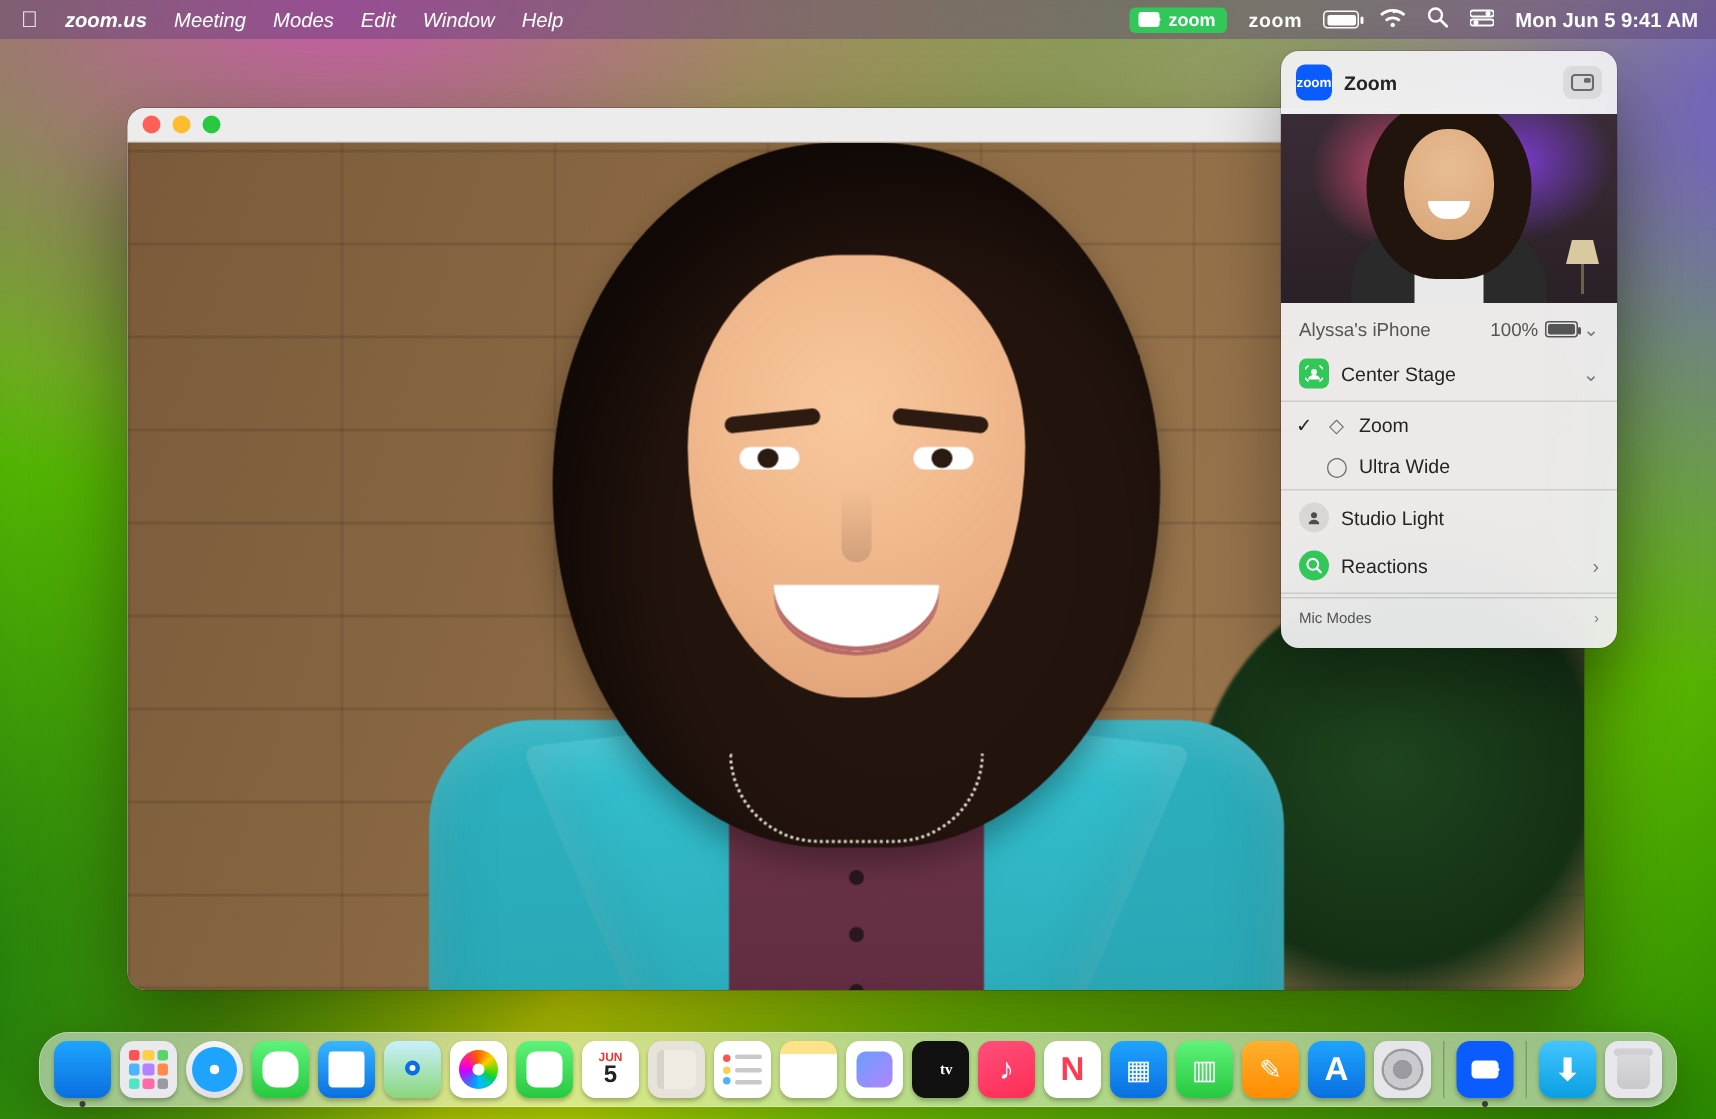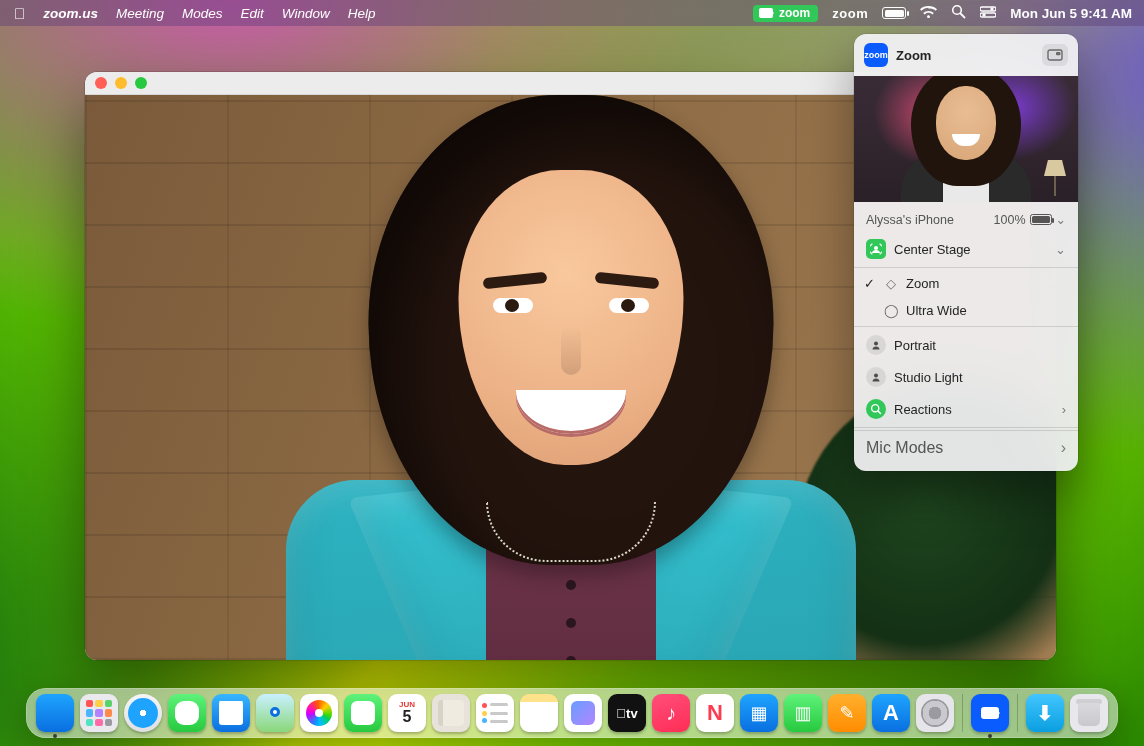--- a/index.html
+++ b/index.html
@@ -150,21 +150,21 @@
   .popover .pill-green{width:20px;height:20px;border-radius:5px;background:#32c759;display:flex;align-items:center;justify-content:center;margin-right:8px;flex-shrink:0;}
   .popover .chev{margin-left:auto;color:#7a7a7a;}
 
   .popover .opt{padding-left:30px;}
   .popover .opt .check{position:absolute;left:10px;color:#222;}
   .popover .opt .oicon{position:absolute; left:30px; width:14px;text-align:center; color:#6a6a6a;}
   .popover .opt{padding-left:52px;}
 
   .popover .round{width:20px;height:20px;border-radius:10px;background:rgba(0,0,0,.08);display:flex;align-items:center;justify-content:center;margin-right:8px;flex-shrink:0;color:#4d4d4d;}
   .popover .round.grn{background:#32c759;color:#fff;}
-  .popover .mic-modes{justify-content:space-between;color:#555;font-size:16px;padding-bottom:10px;text-align:center;}
+  .popover .mic-modes{justify-content:space-between;color:#555;font-size:10px;padding-bottom:10px;text-align:center;}
 
   
   .dock{
     position:absolute; left:50%; transform:translateX(-50%); bottom:8px;
     display:flex; align-items:flex-end; gap:6px;
     padding:6px 10px; border-radius:20px;
     background:rgba(240,240,245,.55); backdrop-filter:blur(22px);
     box-shadow:0 12px 40px rgba(0,0,0,.35), inset 0 0 0 0.5px rgba(255,255,255,.4);
   }
   .dock .app{width:38px;height:38px;border-radius:9px;position:relative;box-shadow:0 2px 3px rgba(0,0,0,.25);} 
@@ -195,21 +195,21 @@
   .pages{background:linear-gradient(180deg,#ffb02e,#ff8c00);}
   .appstore{background:linear-gradient(180deg,#1ea4ff,#0a6fe0);}
   .settings{background:#e6e6ea;}
   .zoom{background:#0b5cff;}
   .downloads{background:linear-gradient(180deg,#42c5ff,#0a9fe0);}
   .trash{background:#e8e8ec;}
 
   .calendar .label{color:#e53935;line-height:1;}
   .calendar .label .d{font-size:16px;color:#222;font-weight:600;}
   .news .label{color:#ff3b52;font-size:22px;}
-  .tv .label{color:#fff;font-size:13px;font-weight:800;}
+  .tv .label{color:#fff;font-size:10px;font-weight:800;font-family:Liberation Serif, serif;}
   .launchpad .grid9{position:absolute;inset:6px;display:grid;grid-template-columns:repeat(3,1fr);grid-template-rows:repeat(3,1fr);gap:2px;}
   .launchpad .grid9 span{border-radius:2px;}
   .photos .flower{position:absolute;inset:6px;border-radius:50%;background:conic-gradient(#ff6a00,#ffcc00,#72d300,#00c389,#00b3ff,#5b5bff,#c000d8,#ff2d7a,#ff6a00);filter:saturate(1.2);}
   .photos .flower::after{content:"";position:absolute;inset:9px;border-radius:50%;background:#fff;}
   .settings .gear{position:absolute;inset:5px;border-radius:50%;background:radial-gradient(circle,#9a9aa0 0 32%,#c9c9ce 33% 62%,#9a9aa0 63% 100%);}
   .appstore .a{position:absolute;inset:0;display:flex;align-items:center;justify-content:center;color:#fff;font-size:22px;font-weight:900;}
   .zoom .z{position:absolute;inset:0;display:flex;align-items:center;justify-content:center;}
   .zoom .z .cam{width:18px;height:12px;background:#fff;border-radius:3px;position:relative;}
   .zoom .z .cam::after{content:"";position:absolute;right:-6px;top:1px;border:5px solid transparent;border-left-color:#fff;}
   .safari .compass{position:absolute;inset:4px;border-radius:50%;background:radial-gradient(circle,#fff 0 15%,#1ea4ff 16% 100%);}
@@ -377,29 +377,20 @@
 
     <div class="sep"></div>
 
     <div class="row">
       <span class="round">
         <svg width="12" height="12" viewBox="0 0 12 12">
             <circle cx="6" cy="4.5" r="2" fill="#4d4d4d"></circle>
             <path d="M2.5 10.5c0-2 1.6-3 3.5-3s3.5 1 3.5 3" fill="#4d4d4d"></path>
           </svg>
       </span>
-      <span>Portrait</span>
-    </div>
-    <div class="row">
-      <span class="round">
-        <svg width="12" height="12" viewBox="0 0 12 12">
-            <circle cx="6" cy="4.5" r="2" fill="#4d4d4d"></circle>
-            <path d="M2.5 10.5c0-2 1.6-3 3.5-3s3.5 1 3.5 3" fill="#4d4d4d"></path>
-          </svg>
-      </span>
       <span>Studio Light</span>
     </div>
     <div class="row">
       <span class="round grn">
         <svg width="12" height="12" viewBox="0 0 12 12">
             <circle cx="5.2" cy="5.2" r="3.6" fill="none" stroke="#fff" stroke-width="1.4"></circle>
             <line x1="8" y1="8" x2="10.5" y2="10.5" stroke="#fff" stroke-width="1.6" stroke-linecap="round"></line>
           </svg>
       </span>
       <span>Reactions</span>

